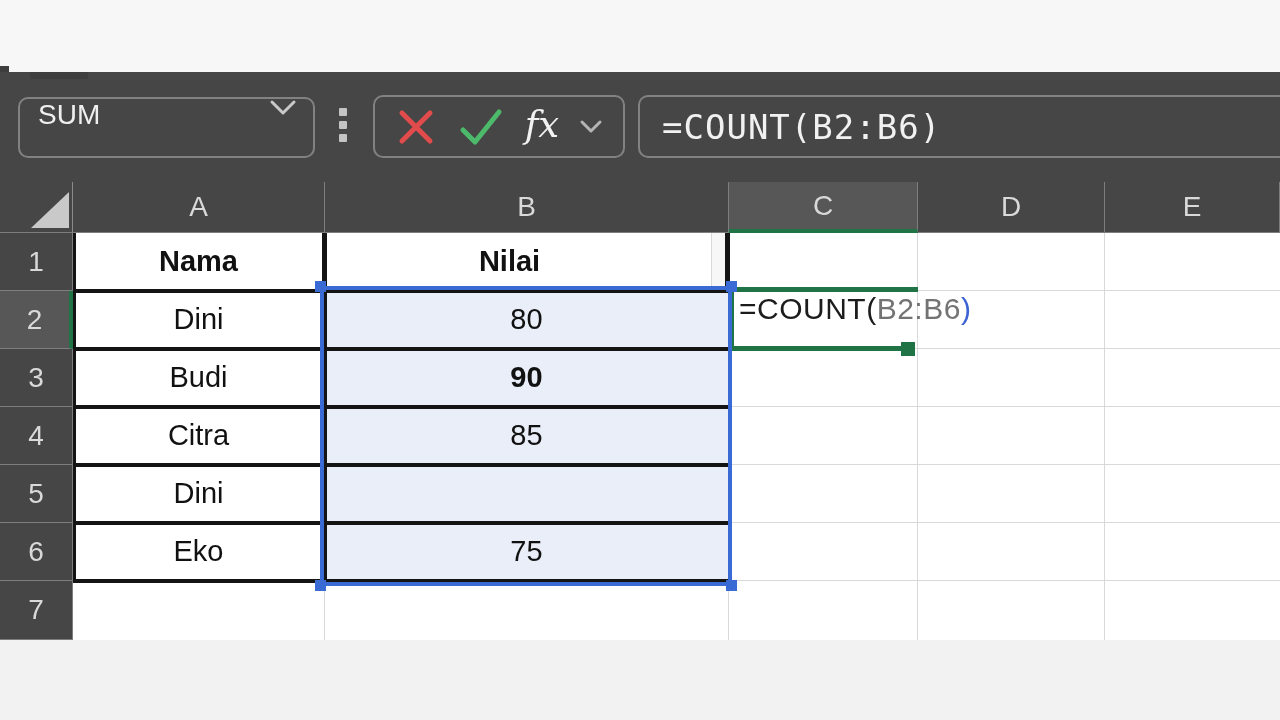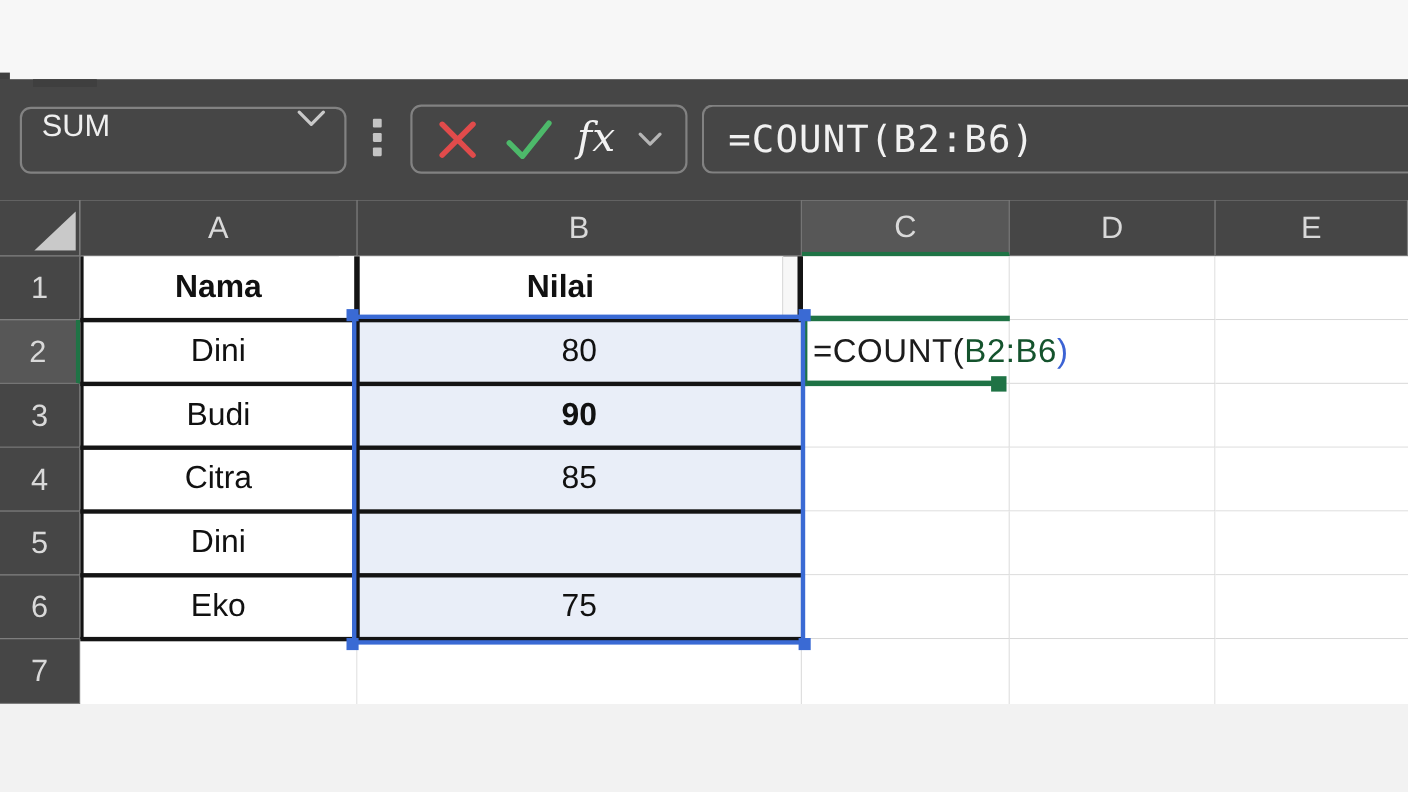--- a/index.html
+++ b/index.html
@@ -46,21 +46,21 @@
   .corner { border-right:1px solid #8a8a8a; }
   .tri { position:absolute; right:3px; bottom:4px; width:38px; height:36px; background:#c9c9c9;
          clip-path:polygon(100% 0, 100% 100%, 0 100%); }
   .cell { position:absolute; box-sizing:border-box; background:#ffffff;
           border-right:1px solid #d9d9d9; border-bottom:1px solid #d9d9d9;
           display:flex; align-items:center; justify-content:center;
           font-size:29px; color:#111111; }
   .cell.bold { font-weight:bold; }
   .cell.selfill { background:#e9eef8; }
   .ov { position:absolute; box-sizing:border-box; }
-  .editline { position:absolute; display:flex; align-items:center; white-space:pre; font-size:30px; letter-spacing:0.5px; }
+  .editline { position:absolute; display:flex; align-items:flex-start; white-space:pre; font-size:30px; letter-spacing:0.5px; }
 </style>
 </head>
 <body>
 
 <div class="screen">
   <div class="top-strip">
     <div class="remnant-a"></div>
   </div>
 
   <div class="toolbar">
@@ -159,17 +159,17 @@
       <div class="ov" style="left: 73px; top: 579px; width: 658px; height: 4px; background: rgb(20, 20, 20);"></div>
       <div class="ov" style="left: 729px; top: 287px; width: 189px; height: 5px; background: rgb(31, 115, 69);"></div>
       <div class="ov" style="left: 729px; top: 287px; width: 5px; height: 64px; background: rgb(31, 115, 69);"></div>
       <div class="ov" style="left: 729px; top: 346px; width: 176px; height: 5px; background: rgb(31, 115, 69);"></div>
       <div class="ov" style="left: 901px; top: 342px; width: 14px; height: 14px; background: rgb(31, 115, 69);"></div>
       <div class="ov" style="left: 320px; top: 286px; width: 412px; height: 300px; border: 4px solid rgb(58, 106, 212);"></div>
       <div class="ov" style="left: 315px; top: 281px; width: 11px; height: 11px; background: rgb(58, 106, 212);"></div>
       <div class="ov" style="left: 726px; top: 281px; width: 11px; height: 11px; background: rgb(58, 106, 212);"></div>
       <div class="ov" style="left: 315px; top: 580px; width: 11px; height: 11px; background: rgb(58, 106, 212);"></div>
       <div class="ov" style="left: 726px; top: 580px; width: 11px; height: 11px; background: rgb(58, 106, 212);"></div>
-      <div class="editline" style="left: 739px; top: 292px; height: 56px;"><span style="color: rgb(28, 28, 28);">=COUNT(</span><span style="color: #14532d;">B2:B6</span><span style="color: rgb(60, 99, 212);">)</span></div>
+      <div class="editline" style="left: 739px; top: 292px; height: 56px;"><span style="color: rgb(28, 28, 28);">=COUNT(</span><span style="color: #737373;">B2:B6</span><span style="color: rgb(60, 99, 212);">)</span></div>
     </div>
 
   <div class="footer"></div>
 </div>
 
 </body></html>

